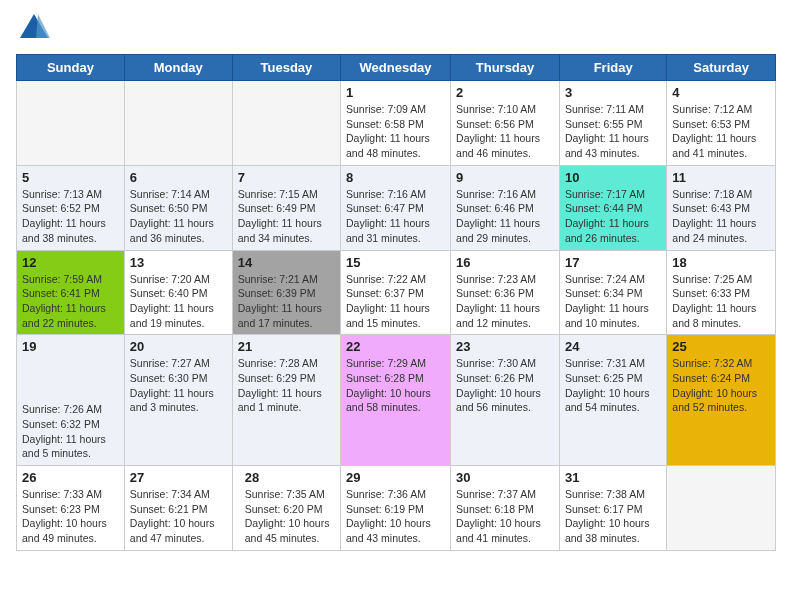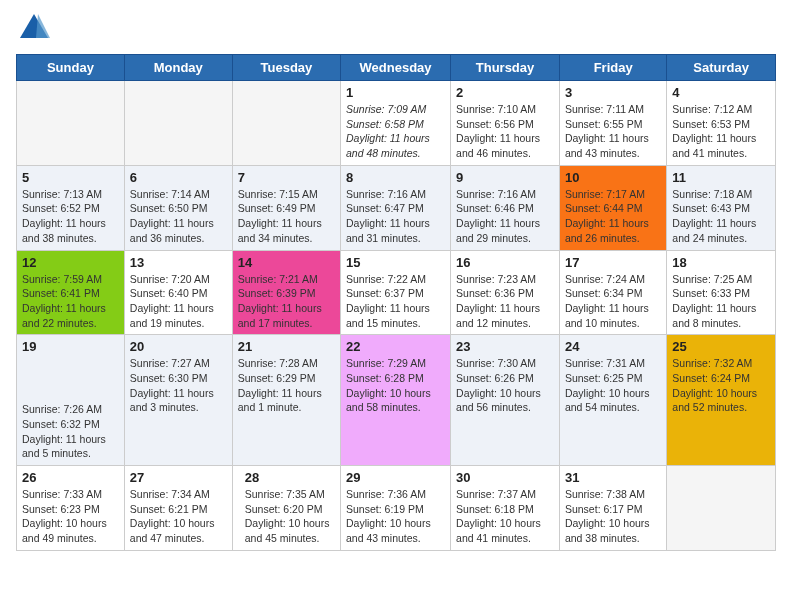--- a/index.html
+++ b/index.html
@@ -138,21 +138,21 @@
           <th>Saturday</th>
         </tr>
     </thead>
     <tbody id="calendar-body">
     <tr>
           <td class="empty"></td>
           <td class="empty"></td>
           <td class="empty"></td>
           <td style="background: rgb(255, 255, 255);">
             <div class="day-num">1</div>
-            <div class="day-info" style="white-space: pre-line; font-style: italic;">Sunrise: 7:09 AM
+            <div class="day-info" style="white-space: pre-line;">Sunrise: 7:09 AM
 Sunset: 6:58 PM
 Daylight: 11 hours and 48 minutes.</div>
           </td>
           <td style="background: rgb(255, 255, 255);">
             <div class="day-num">2</div>
             <div class="day-info" style="white-space: pre-line;">Sunrise: 7:10 AM
 Sunset: 6:56 PM
 Daylight: 11 hours and 46 minutes.</div>
           </td>
           <td style="background: rgb(255, 255, 255);">
@@ -192,21 +192,21 @@
             <div class="day-info" style="white-space: pre-line;">Sunrise: 7:16 AM
 Sunset: 6:47 PM
 Daylight: 11 hours and 31 minutes.</div>
           </td>
           <td style="background: rgb(238, 242, 248);">
             <div class="day-num">9</div>
             <div class="day-info" style="white-space: pre-line;">Sunrise: 7:16 AM
 Sunset: 6:46 PM
 Daylight: 11 hours and 29 minutes.</div>
           </td>
-          <td style="background: #f97316;">
+          <td style="background: #5eead4;">
             <div class="day-num">10</div>
             <div class="day-info" style="white-space: pre-line;">Sunrise: 7:17 AM
 Sunset: 6:44 PM
 Daylight: 11 hours and 26 minutes.</div>
           </td>
           <td style="background: rgb(238, 242, 248);">
             <div class="day-num">11</div>
             <div class="day-info" style="white-space: pre-line;">Sunrise: 7:18 AM
 Sunset: 6:43 PM
 Daylight: 11 hours and 24 minutes.</div>
@@ -218,21 +218,21 @@
             <div class="day-info" style="white-space: pre-line;">Sunrise: 7:59 AM
 Sunset: 6:41 PM
 Daylight: 11 hours and 22 minutes.</div>
           </td>
           <td style="background: rgb(255, 255, 255);">
             <div class="day-num">13</div>
             <div class="day-info" style="white-space: pre-line;">Sunrise: 7:20 AM
 Sunset: 6:40 PM
 Daylight: 11 hours and 19 minutes.</div>
           </td>
-          <td style="background: #ec4899; margin-top: 28px;">
+          <td style="background: #a3a3a3; margin-top: 28px;">
             <div class="day-num">14</div>
             <div class="day-info" style="white-space: pre-line;">Sunrise: 7:21 AM
 Sunset: 6:39 PM
 Daylight: 11 hours and 17 minutes.</div>
           </td>
           <td style="background: rgb(255, 255, 255);">
             <div class="day-num">15</div>
             <div class="day-info" style="white-space: pre-line;">Sunrise: 7:22 AM
 Sunset: 6:37 PM
 Daylight: 11 hours and 15 minutes.</div>

